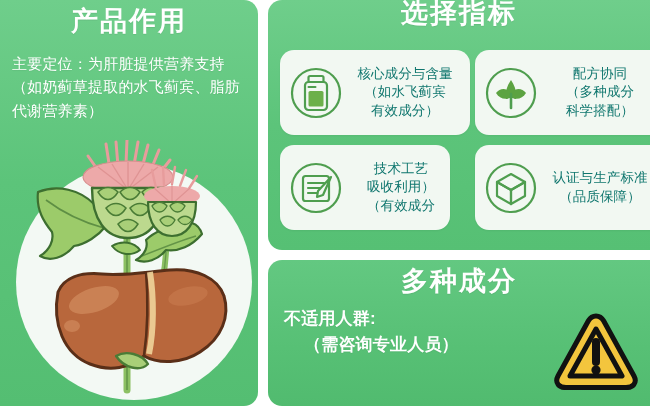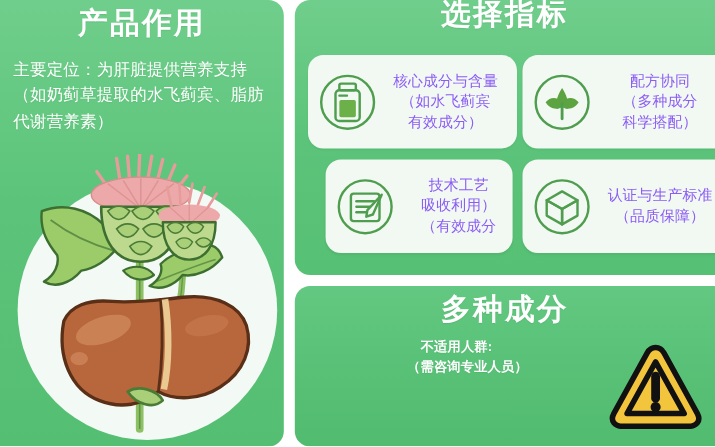--- a/index.html
+++ b/index.html
@@ -83,51 +83,50 @@
     position:absolute;
     background:#f2f8f2;
     border-radius:14px;
     box-shadow:0 1px 2px rgba(0,0,0,0.05);
     display:flex;
     align-items:center;
     box-sizing:border-box;
   }
   #card-ingredient{left:12px;top:50px;width:190px;height:85px;}
   #card-formula  {left:207px;top:50px;width:190px;height:85px;}
-  #card-tech     {left:28px;top:145px;width:170px;height:85px;gap:12px;}
+  #card-tech     {left:12px;top:145px;width:170px;height:85px;gap:12px;}
   #card-cert     {left:207px;top:145px;width:190px;height:85px;}
 
   .card-icon{
     flex:0 0 auto;
     width:56px;height:56px;
     margin-left:8px;
     display:flex;align-items:center;justify-content:center;
   }
   .card-icon svg{display:block;}
   .card-text{
     flex:1 1 auto;
-    color:#8b5cf6;
+    color:#0f766e;
     font-size:13.5px;
     line-height:1.38;
     text-align:center;
     padding:0 4px 0 0;
     letter-spacing:0.1px;
   }
   .card-text .ln{display:block;white-space:nowrap;}
 
   
   #audience-body{
     position:absolute;left:16px;top:46px;width:262px;
     color:#ffffff;
-    font-size:12px;
+    font-size:17px;
     font-weight:bold;
     line-height:1.5;
     letter-spacing:0.2px;
     text-shadow:0 1px 1px rgba(0,0,0,0.06);
-    text-align:center;
   }
   #audience-body .ln{display:block;white-space:nowrap;}
   #audience-body .ln.i1{padding-left:0px;}
   #audience-body .ln.i2{padding-left:0px;}
   #audience-body .ln.i3{padding-left:10px;}
   #audience-body .ln.i4{padding-left:20px;}
 
   #warning-icon{
     position:absolute;right:10px;top:50px;width:88px;height:80px;
   }

